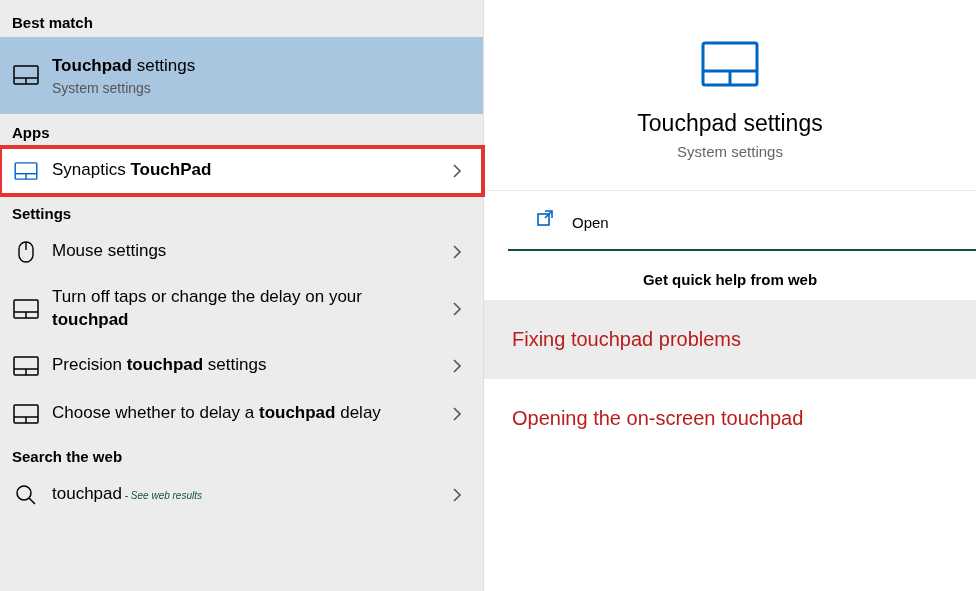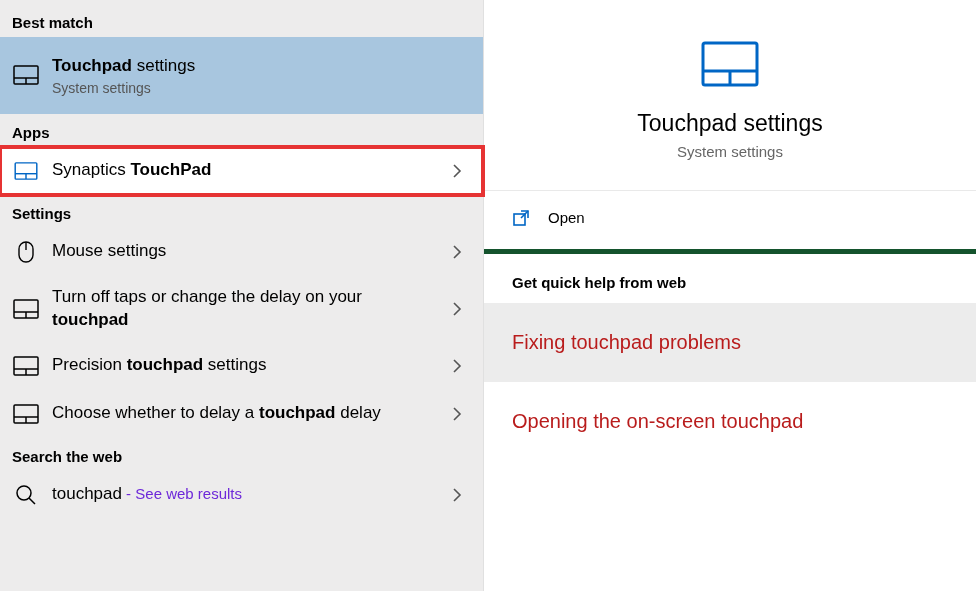--- a/index.html
+++ b/index.html
@@ -73,22 +73,23 @@
   }
   .multi-line .result-title { padding-right: 8px; }
   .chevron {
     flex-shrink: 0;
     width: 28px;
     display: flex;
     justify-content: center;
     color: #555;
   }
   .search-item .result-subtitle-inline {
-    color: #6d28d9;
-    font-size: 15px;
+    color: #14532d;
+    font-size: 10px;
+    font-style: italic;
   }
 
   .right-panel {
     flex: 1;
     background: #fff;
     display: flex;
     flex-direction: column;
   }
   .preview-block {
     padding: 40px 20px 30px 20px;
@@ -102,32 +103,34 @@
     font-size: 23px;
     color: #000;
     margin-bottom: 6px;
   }
   .preview-subtitle {
     font-size: 15px;
     color: #666;
   }
   .action-row {
     display: flex;
-    align-items: flex-start;
+    align-items: flex-end;
     padding: 18px 28px;
-    border-bottom: 5px solid #14532d;
+    border-bottom: 2px solid #14532d;
     cursor: pointer;
+    margin-left: 24px;
   }
   .action-row .action-icon { margin-right: 18px; }
   .action-row .action-label { font-size: 15px; color: #000; }
   .help-header {
     font-size: 15px;
     font-weight: 600;
     color: #000;
     padding: 20px 28px 12px 28px;
+    text-align: center;
   }
   .help-item {
     padding: 28px 28px;
     font-size: 20px;
     color: #b91c1c;
     cursor: pointer;
   }
   .help-item.hovered { background: #ececec; }
 </style>
 </head>

